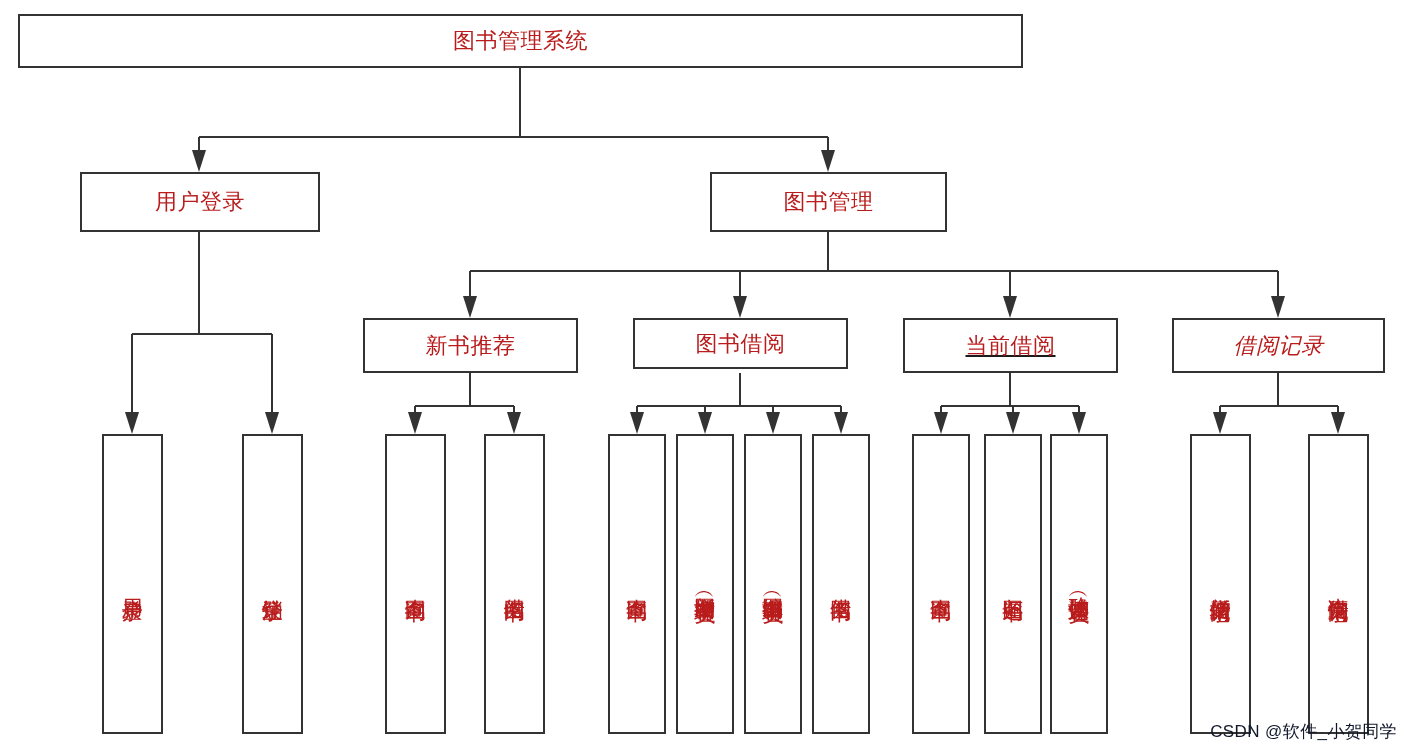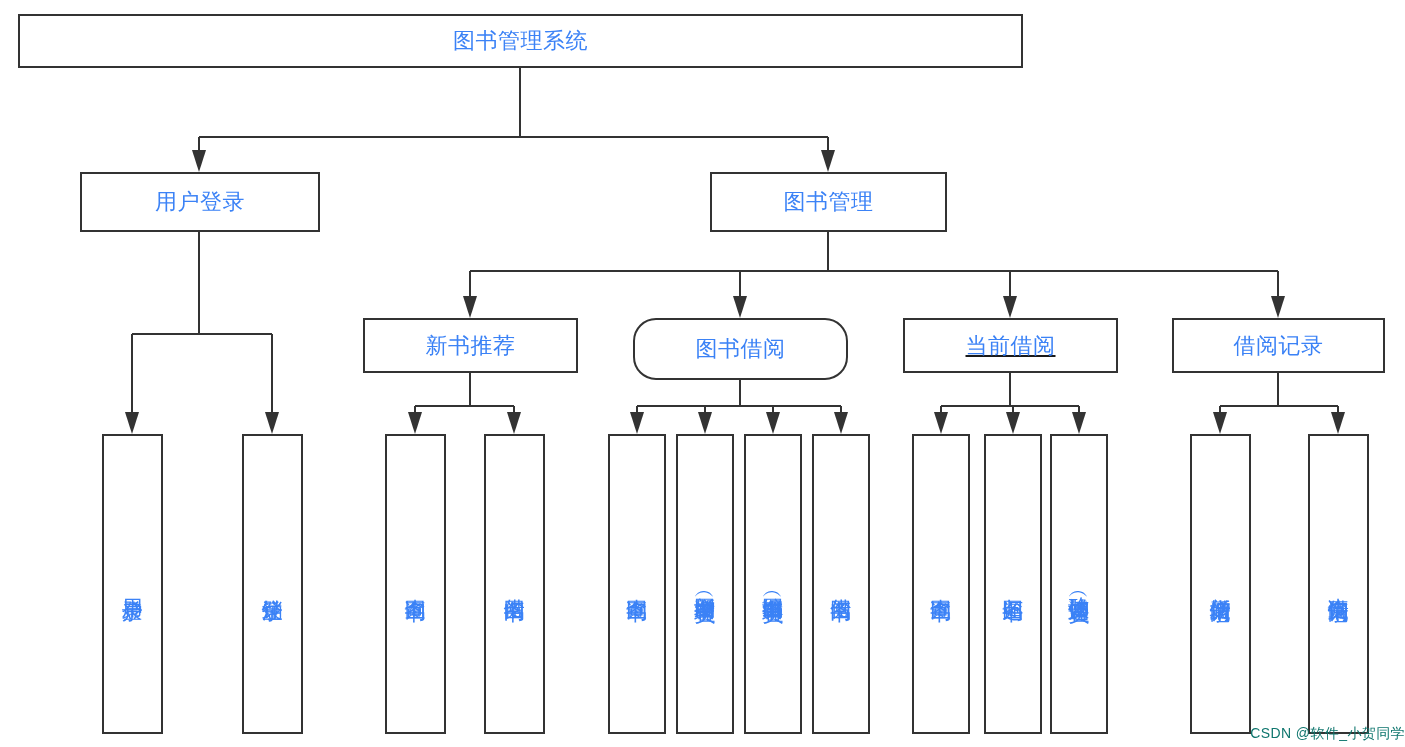--- a/index.html
+++ b/index.html
@@ -33,45 +33,45 @@
     background: #ffffff;
     border: 2px solid #333333;
     display: flex;
     align-items: center;
     justify-content: center;
     z-index: 2;
   }
   .node .label {
     font-size: 22px;
     line-height: 1.18;
-    color: #3b82f6;
+    color: #b91c1c;
     letter-spacing: 0.5px;
     text-align: right;
     white-space: nowrap;
   }
   .node.leaf {
     align-items: center;
     justify-content: center;
     padding: 4px 0;
   }
   .node.leaf .label {
     writing-mode: vertical-rl;
     text-orientation: upright;
     font-size: 21px;
     line-height: 1.32;
     letter-spacing: 1px;
     white-space: normal;
     max-height: 100%;
   }
   .watermark {
     position: absolute;
-    right: 0;
+    right: 8px;
     bottom: 4px;
-    font-size: 14px;
-    color: #0f766e;
+    font-size: 17px;
+    color: #0f172a;
     z-index: 5;
     white-space: nowrap;
     letter-spacing: 0.4px;
   }
 </style>
 </head>
 <body>
 
 <div id="canvas">
 
@@ -137,27 +137,27 @@
   <div class="node" style="left:80px; top:172px; width:240px; height:60px;">
     <span class="label">用户登录</span>
   </div>
   <div class="node" style="left:363px; top:318px; width:215px; height:55px;">
     <span class="label">新书推荐</span>
   </div>
 
   <div class="node" style="left:710px; top:172px; width:237px; height:60px;">
     <span class="label">图书管理</span>
   </div>
-  <div class="node" style="left:633px; top:318px; width:215px; height:62px;border-radius:23px;">
+  <div class="node" style="left:633px; top:318px; width:215px; height:51px;">
     <span class="label">图书借阅</span>
   </div>
   <div class="node" style="left:903px; top:318px; width:215px; height:55px;text-decoration:underline;">
     <span class="label">当前借阅</span>
   </div>
-  <div class="node" style="left:1172px; top:318px; width:213px; height:55px;">
+  <div class="node" style="left:1172px; top:318px; width:213px; height:55px;font-style:italic;">
     <span class="label">借阅记录</span>
   </div>
 
   <div class="node leaf" style="left:102px; top:434px; width:61px; height:300px;">
     <span class="label">用户登录</span>
   </div>
   <div class="node leaf" style="left:242px; top:434px; width:61px; height:300px;">
     <span class="label">注销登录</span>
   </div>
 

